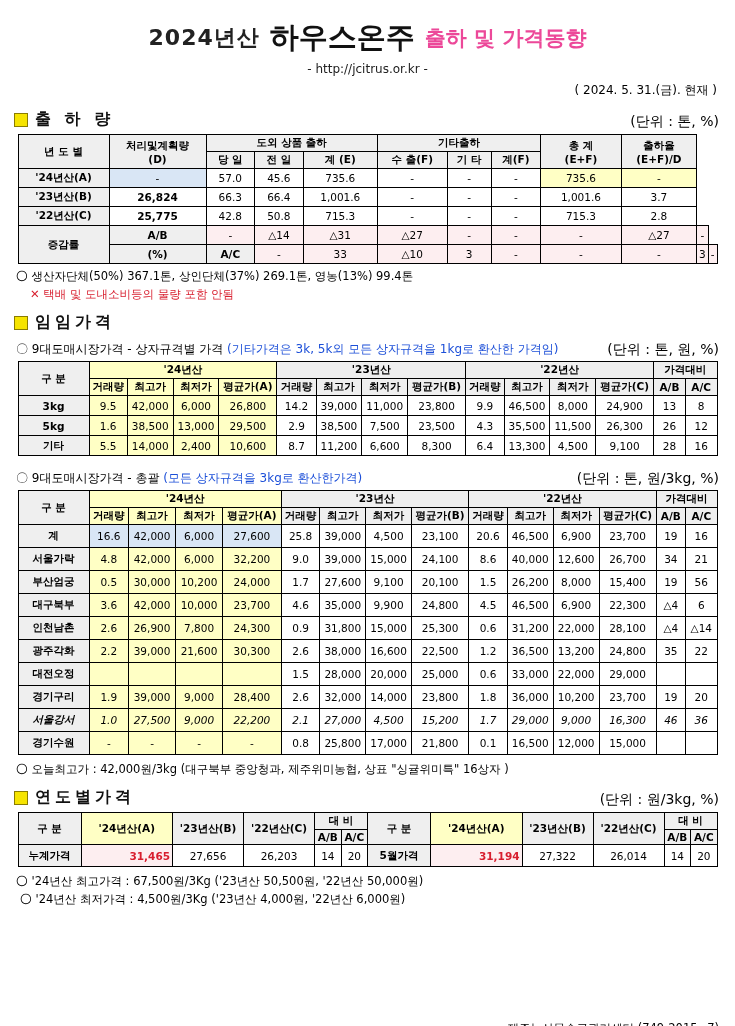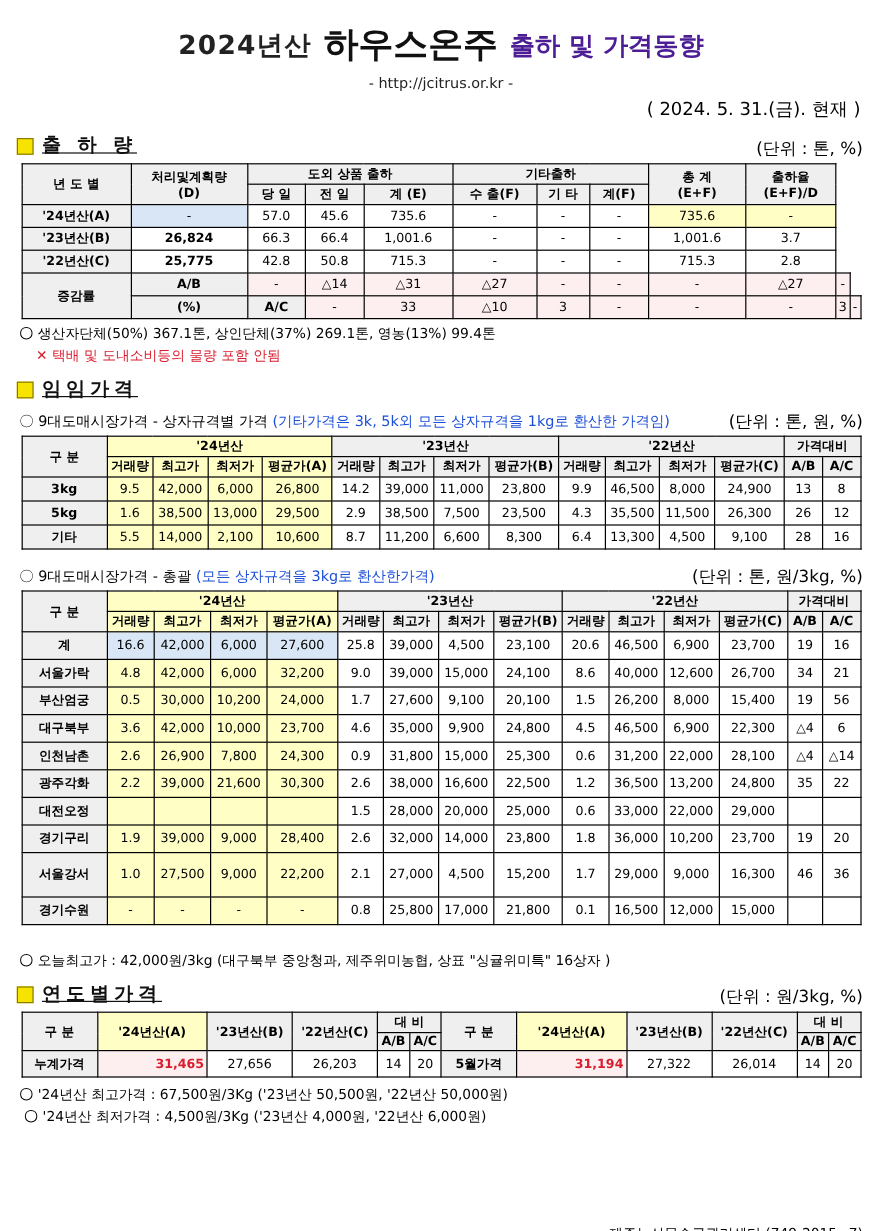--- a/index.html
+++ b/index.html
@@ -9,28 +9,28 @@
     font-size:11px;color:#000;
     position:relative;
   }
   .page{width:735px;height:1026px;position:relative;padding:0;box-sizing:border-box;}
 
   
   .title-wrap{text-align:center;margin-top:18px;}
   .title-line{display:flex;align-items:center;justify-content:center;gap:10px;}
   .t-small{font-size:22px;font-weight:bold;letter-spacing:1px;color:#222;}
   .t-big{font-size:29px;font-weight:bold;color:#111;}
-  .t-mid{font-size:21px;font-weight:bold;color:#4c1d95;}
+  .t-mid{font-size:21px;font-weight:bold;color:#ec4899;}
   .subtitle{font-size:12px;margin-top:4px;color:#222;}
-  .rightdate{text-align:right;font-size:15px;margin-top:6px;padding-right:18px;}
+  .rightdate{text-align:right;font-size:12px;margin-top:6px;padding-right:18px;}
 
   
   .sec{margin:10px 0 4px 14px;display:flex;align-items:center;}
   .sec .sq{width:12px;height:12px;background:#f6e400;border:1px solid #8a7c00;margin-right:7px;display:inline-block;}
-  .sec-title{font-size:16px;font-weight:bold;letter-spacing:4px;color:#111;text-decoration:underline;}
+  .sec-title{font-size:16px;font-weight:bold;letter-spacing:4px;color:#111;}
   .unit{position:absolute;right:16px;font-size:14px;}
   .sec-row{position:relative;}
 
   
   table{border-collapse:collapse;font-size:10.5px;}
   td,th{border:1px solid #000;text-align:center;vertical-align:middle;padding:1px 2px;font-weight:normal;}
   .hdr{background:#efefef;font-weight:bold;}
   .yellow{background:#ffffc5;}
   .lightblue{background:#d9e6f5;}
   .pinkish{background:#fdeef0;}
@@ -242,21 +242,21 @@
       <td>35,500</td>
       <td>11,500</td>
       <td>26,300</td>
       <td>26</td>
       <td>12</td>
     </tr>
     <tr style="height:20px;">
       <td class="hdr bold">기타</td>
       <td class="yellow">5.5</td>
       <td class="yellow">14,000</td>
-      <td class="yellow">2,100</td>
+      <td class="yellow">2,400</td>
       <td class="yellow">10,600</td>
       <td>8.7</td>
       <td>11,200</td>
       <td>6,600</td>
       <td>8,300</td>
       <td>6.4</td>
       <td>13,300</td>
       <td>4,500</td>
       <td>9,100</td>
       <td>28</td>
@@ -429,21 +429,21 @@
       <td>32,000</td>
       <td>14,000</td>
       <td>23,800</td>
       <td>1.8</td>
       <td>36,000</td>
       <td>10,200</td>
       <td>23,700</td>
       <td>19</td>
       <td>20</td>
     </tr>
-    <tr style="height:37px;">
+    <tr style="height:23px;font-style:italic;">
       <td class="hdr bold">서울강서</td>
       <td class="yellow">1.0</td>
       <td class="yellow">27,500</td>
       <td class="yellow">9,000</td>
       <td class="yellow">22,200</td>
       <td>2.1</td>
       <td>27,000</td>
       <td>4,500</td>
       <td>15,200</td>
       <td>1.7</td>
@@ -467,21 +467,21 @@
       <td>16,500</td>
       <td>12,000</td>
       <td>15,000</td>
       <td></td>
       <td></td>
     </tr>
   </tbody>
       </table>
   </div>
 
-  <div class="note" style="margin-top:22px;">
+  <div class="note" style="margin-top:7px;">
     <span class="o">〇</span><span>오늘최고가 : 42,000원/3kg (대구북부 중앙청과, 제주위미농협,  상표 "싱귤위미특" 16상자 )</span>
   </div>
 
   <div class="sec-row" style="margin-top:10px;">
     <div class="sec">
       <span class="sq"></span>
       <span class="sec-title">연도별가격</span>
     </div>
     <div class="unit" style="top:4px;">(단위 : 원/3kg, %)</div>
   </div>

